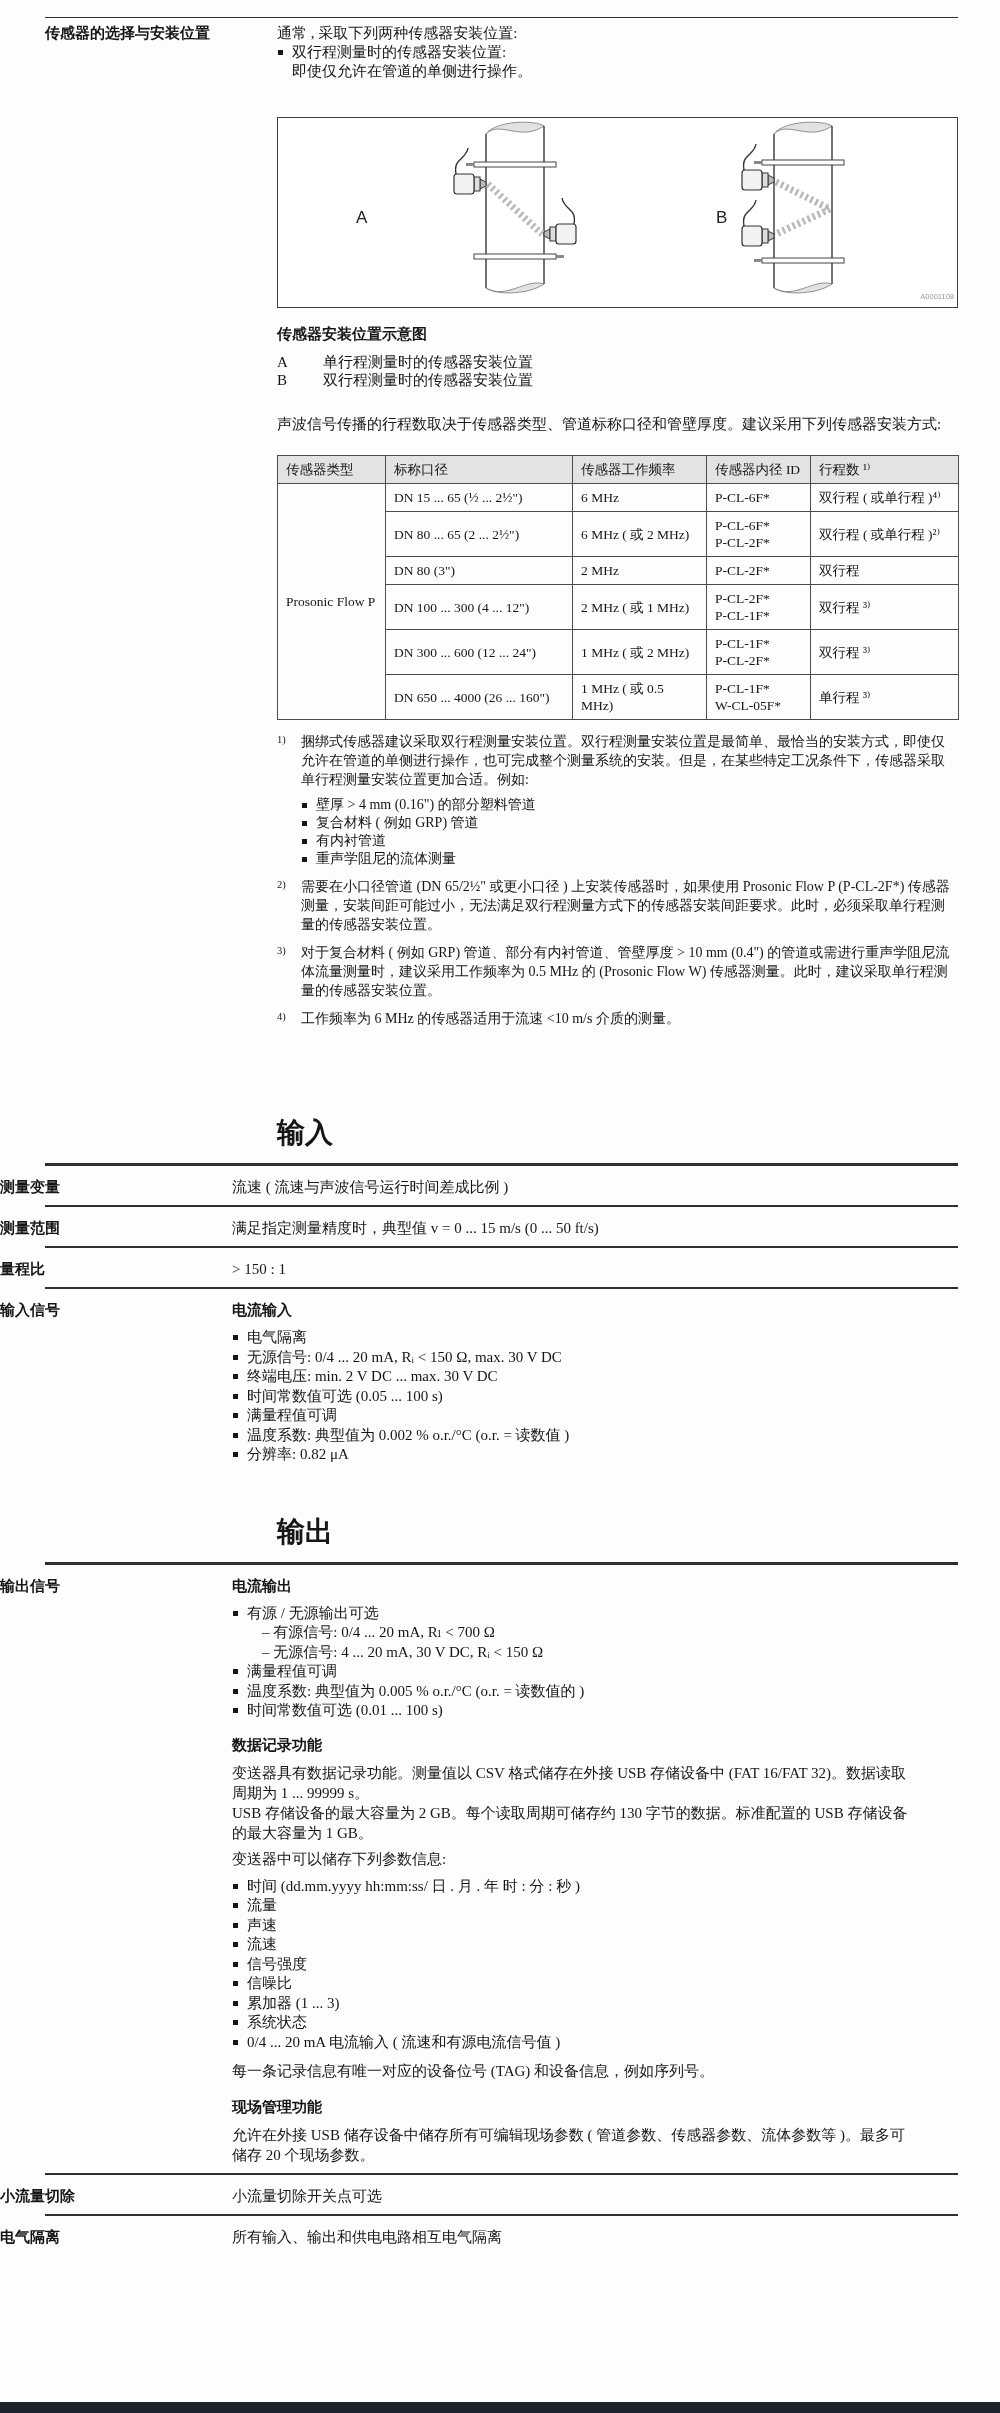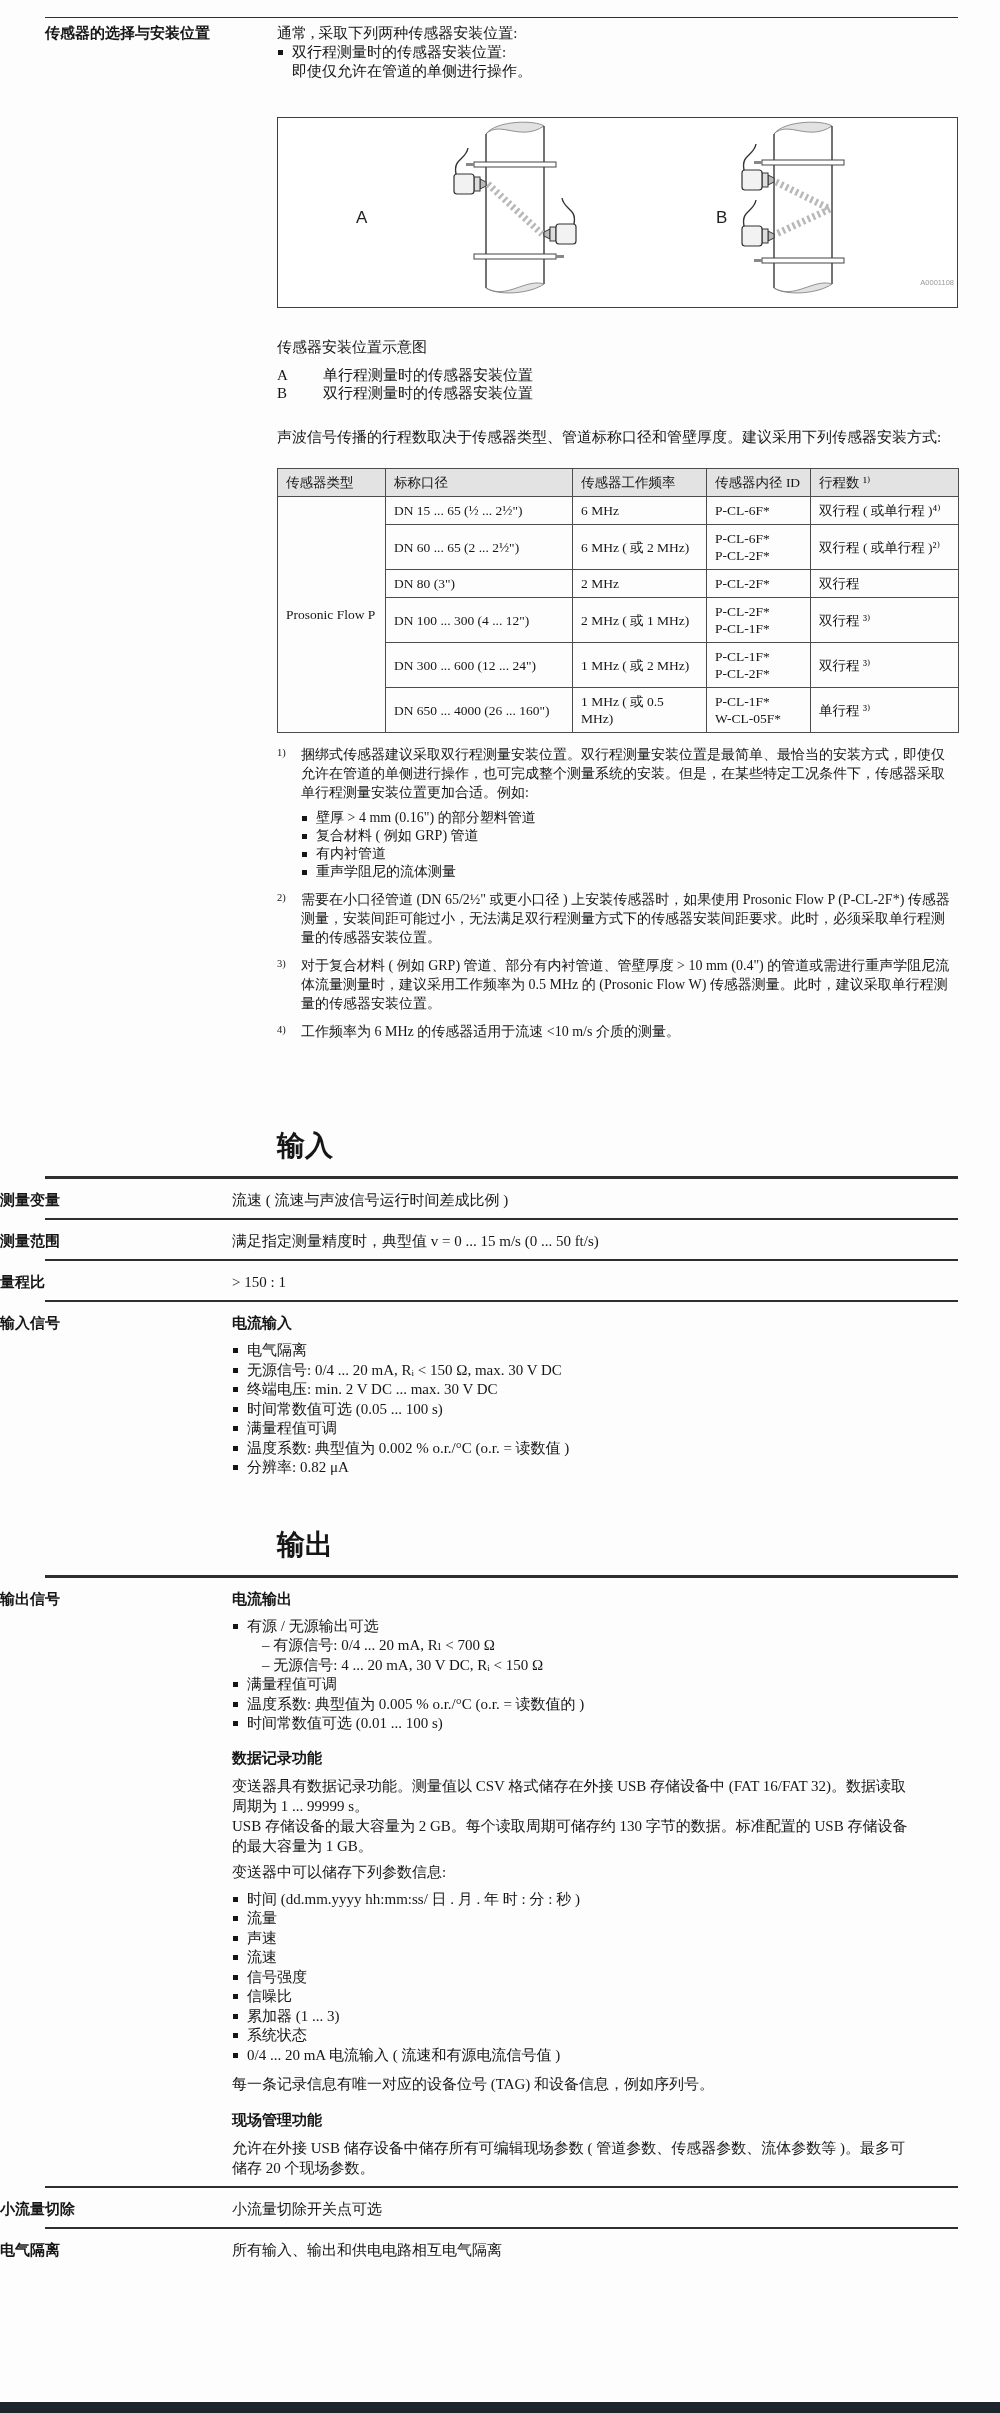--- a/index.html
+++ b/index.html
@@ -23,22 +23,22 @@
   .sq-list { list-style:none; margin:0; padding:0; }
   .sq-list li { position:relative; padding-left:15px; }
   .sq-list li::before { content:""; position:absolute; left:1px; top:7px; width:5px; height:5px; background:#161616; }
   .sq-list li.sub { padding-left:30px; }
   .sq-list li.sub::before { display:none; }
 
   .fig-box { position:relative; margin-top:36px; width:681px; height:191px; border:1.3px solid #3f3f3f; background:#fff; }
   .fig-lab { position:absolute; font-size:17px; color:#222; font-family:"Liberation Sans","DejaVu Sans",sans-serif; }
   .fig-lab.a { left:78px; top:90px; }
   .fig-lab.b { left:438px; top:90px; }
-  .fig-code { position:absolute; right:3px; bottom:15px; font-size:7.5px; color:#999; font-family:"Liberation Sans","DejaVu Sans",sans-serif; }
-  .fig-caption { margin-top:30px; font-weight:400; }
+  .fig-code { position:absolute; right:3px; bottom:1px; font-size:7.5px; color:#999; font-family:"Liberation Sans","DejaVu Sans",sans-serif; }
+  .fig-caption { margin-top:17px; font-weight:700; }
   .legend { margin-top:9px; line-height:18px; }
   .lrow { display:grid; grid-template-columns:46px 1fr; }
   .para { margin-top:26px; }
 
   table.spec { border-collapse:collapse; margin-top:21px; table-layout:fixed; width:681px; font-size:13.5px; line-height:17px; }
   table.spec th, table.spec td { border:1px solid #4c4c4c; padding:5px 8px; text-align:left; vertical-align:middle; font-weight:normal; }
   table.spec thead th { background:#e3e3e3; }
   .cell-id { white-space:pre-line; }
 
   .footnotes { margin-top:12px; font-size:14px; line-height:19px; }
@@ -158,21 +158,21 @@
         </thead>
         <tbody>
           <tr>
             <td rowspan="6">Prosonic Flow P</td>
             <td>DN 15 ... 65 (½ ... 2½")</td>
             <td>6 MHz</td>
             <td class="cell-id">P-CL-6F*</td>
             <td>双行程 ( 或单行程 )⁴⁾</td>
           </tr>
           <tr>
-            <td>DN 60 ... 65 (2 ... 2½")</td>
+            <td>DN 80 ... 65 (2 ... 2½")</td>
             <td>6 MHz ( 或 2 MHz)</td>
             <td class="cell-id">P-CL-6F*
 P-CL-2F*</td>
             <td>双行程 ( 或单行程 )²⁾</td>
           </tr>
           <tr>
             <td>DN 80 (3")</td>
             <td>2 MHz</td>
             <td class="cell-id">P-CL-2F*</td>
             <td>双行程</td>

